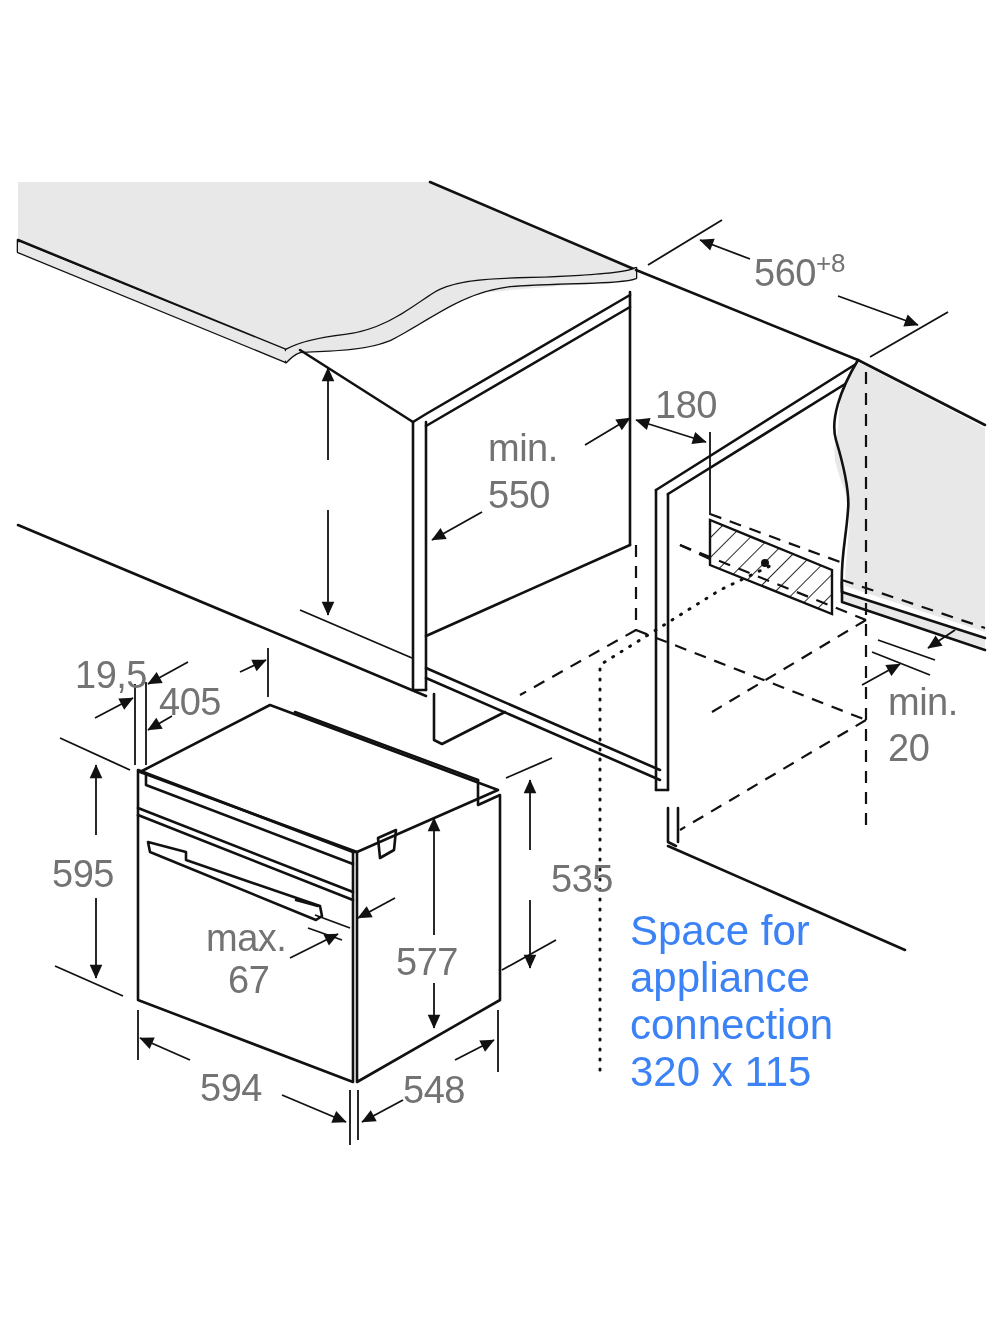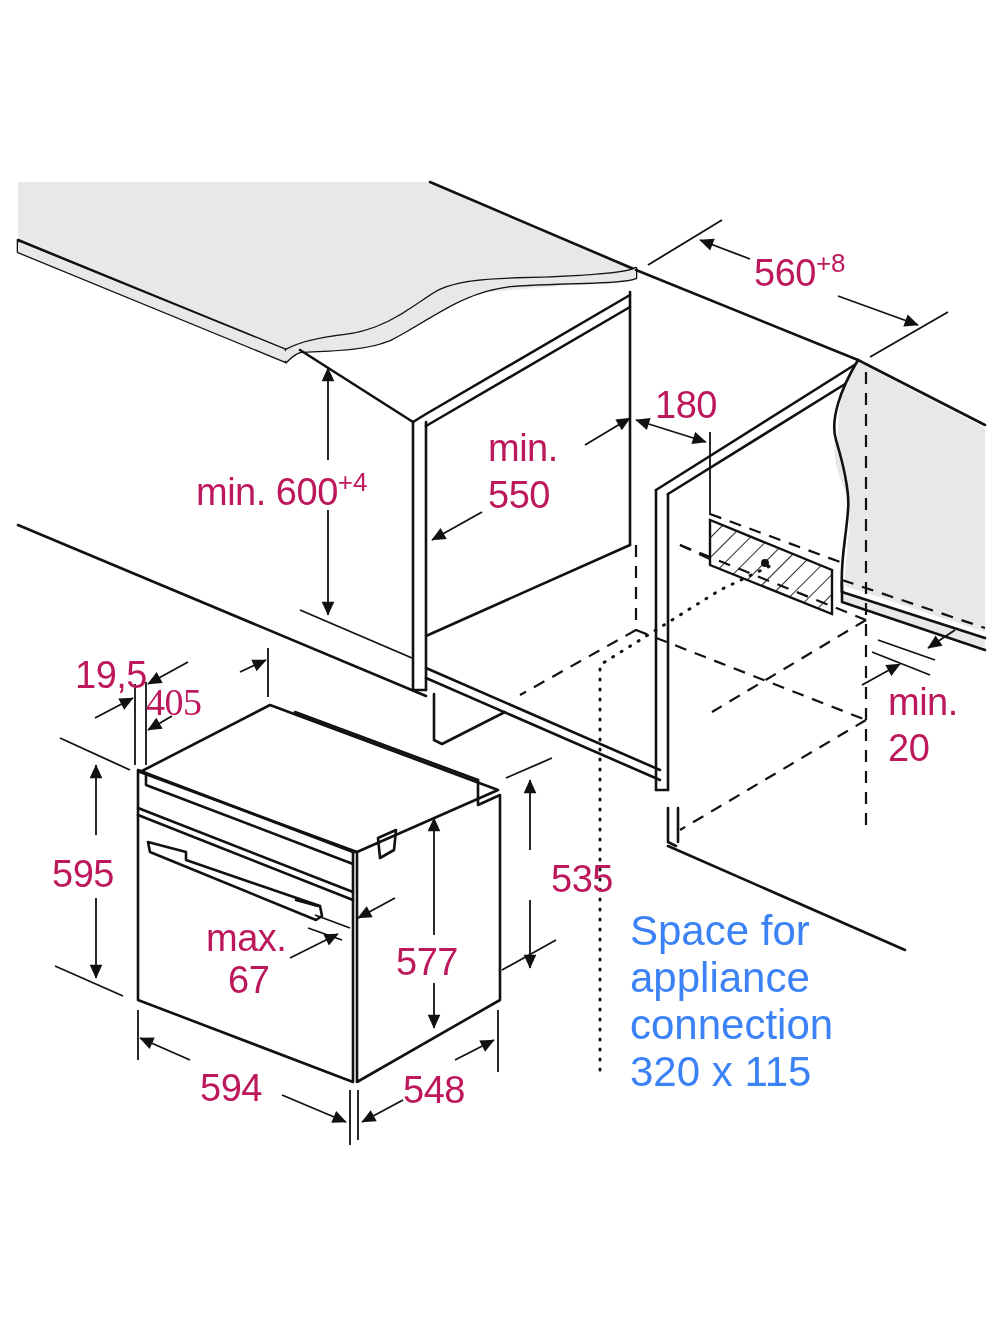--- a/index.html
+++ b/index.html
@@ -1,18 +1,18 @@
 <!DOCTYPE html>
 <html><head>
 <meta charset="utf-8">
 <style>
   html, body { margin:0; padding:0; background:#ffffff; }
   body { width:1000px; height:1334px; position:relative; overflow:hidden; font-family:"Liberation Sans", sans-serif; }
   #diagram { position:absolute; left:0; top:0; width:1000px; height:1334px; }
-  .lbl { position:absolute; color:#be185d; font-family:"Liberation Sans", sans-serif; font-size:38px; line-height:44px; white-space:nowrap; letter-spacing:-0.5px; }
+  .lbl { position:absolute; color:#737373; font-family:"Liberation Sans", sans-serif; font-size:38px; line-height:44px; white-space:nowrap; letter-spacing:-0.5px; }
   .lbl sup { font-size:26px; vertical-align:0; position:relative; top:-14px; letter-spacing:0; }
   .note { position:absolute; color:#3b82f6; font-family:"Liberation Sans", sans-serif; font-size:42px; line-height:47px; white-space:nowrap; }
   .ln { stroke:#111; stroke-width:2.6; fill:none; stroke-linejoin:round; stroke-linecap:round; }
   .ln-thin { stroke:#111; stroke-width:1.8; fill:none; }
   .dash { stroke:#111; stroke-width:2.2; fill:none; stroke-dasharray:12 9; }
   .dot { stroke:#111; stroke-width:3; fill:none; stroke-dasharray:1 9; stroke-linecap:round; }
   .grey { fill:#e8e8e8; }
   .ah { fill:#111; }
 </style>
 </head>
@@ -193,27 +193,26 @@
   </svg>
 
   
   <div class="lbl" style="left:754px;top:251px;"><span>560</span><sup>+8</sup></div>
 
   <div class="lbl" style="left:655px;top:383px;">180</div>
 
   <div class="lbl" style="left:488px;top:426px;">min.</div>
   <div class="lbl" style="left:488px;top:473px;text-align:center;">550</div>
 
-  <div class="lbl" style="left:196px;top:470px;"><span>min. </span><span>600</span><sup>+4</sup></div>
 
   <div class="lbl" style="left:888px;top:680px;">min.</div>
   <div class="lbl" style="left:888px;top:726px;">20</div>
 
   <div class="lbl" style="left:75px;top:653px;">19,5</div>
-  <div class="lbl" style="left:146px;top:680px;font-family:Liberation Serif, serif;">405</div>
+  <div class="lbl" style="left:159px;top:680px;">405</div>
 
   <div class="lbl" style="left:52px;top:852px;">595</div>
   <div class="lbl" style="left:503px;top:857px;padding-left:48px;">535</div>
 
   <div class="lbl" style="left:206px;top:916px;">max.</div>
   <div class="lbl" style="left:228px;top:958px;">67</div>
 
   <div class="lbl" style="left:396px;top:940px;">577</div>
 
   <div class="lbl" style="left:200px;top:1066px;">594</div>

